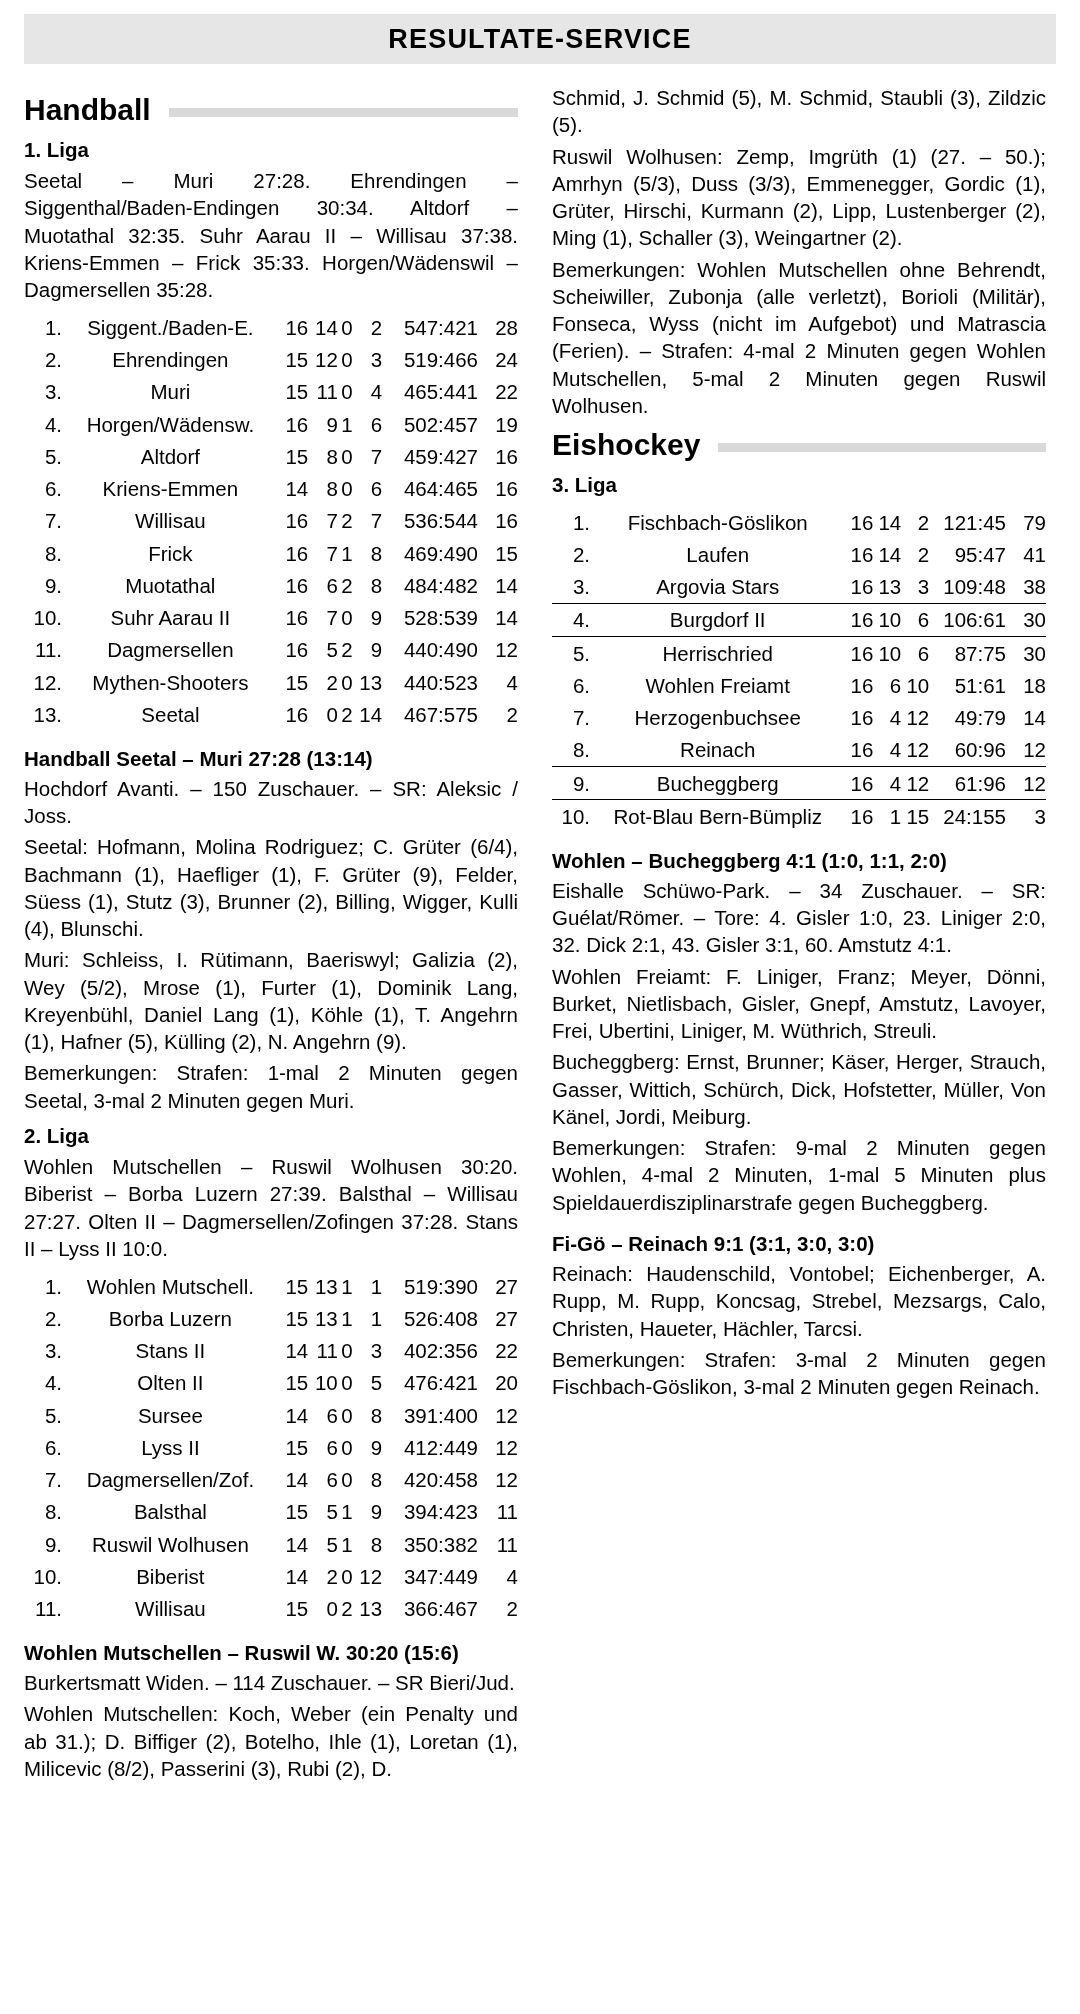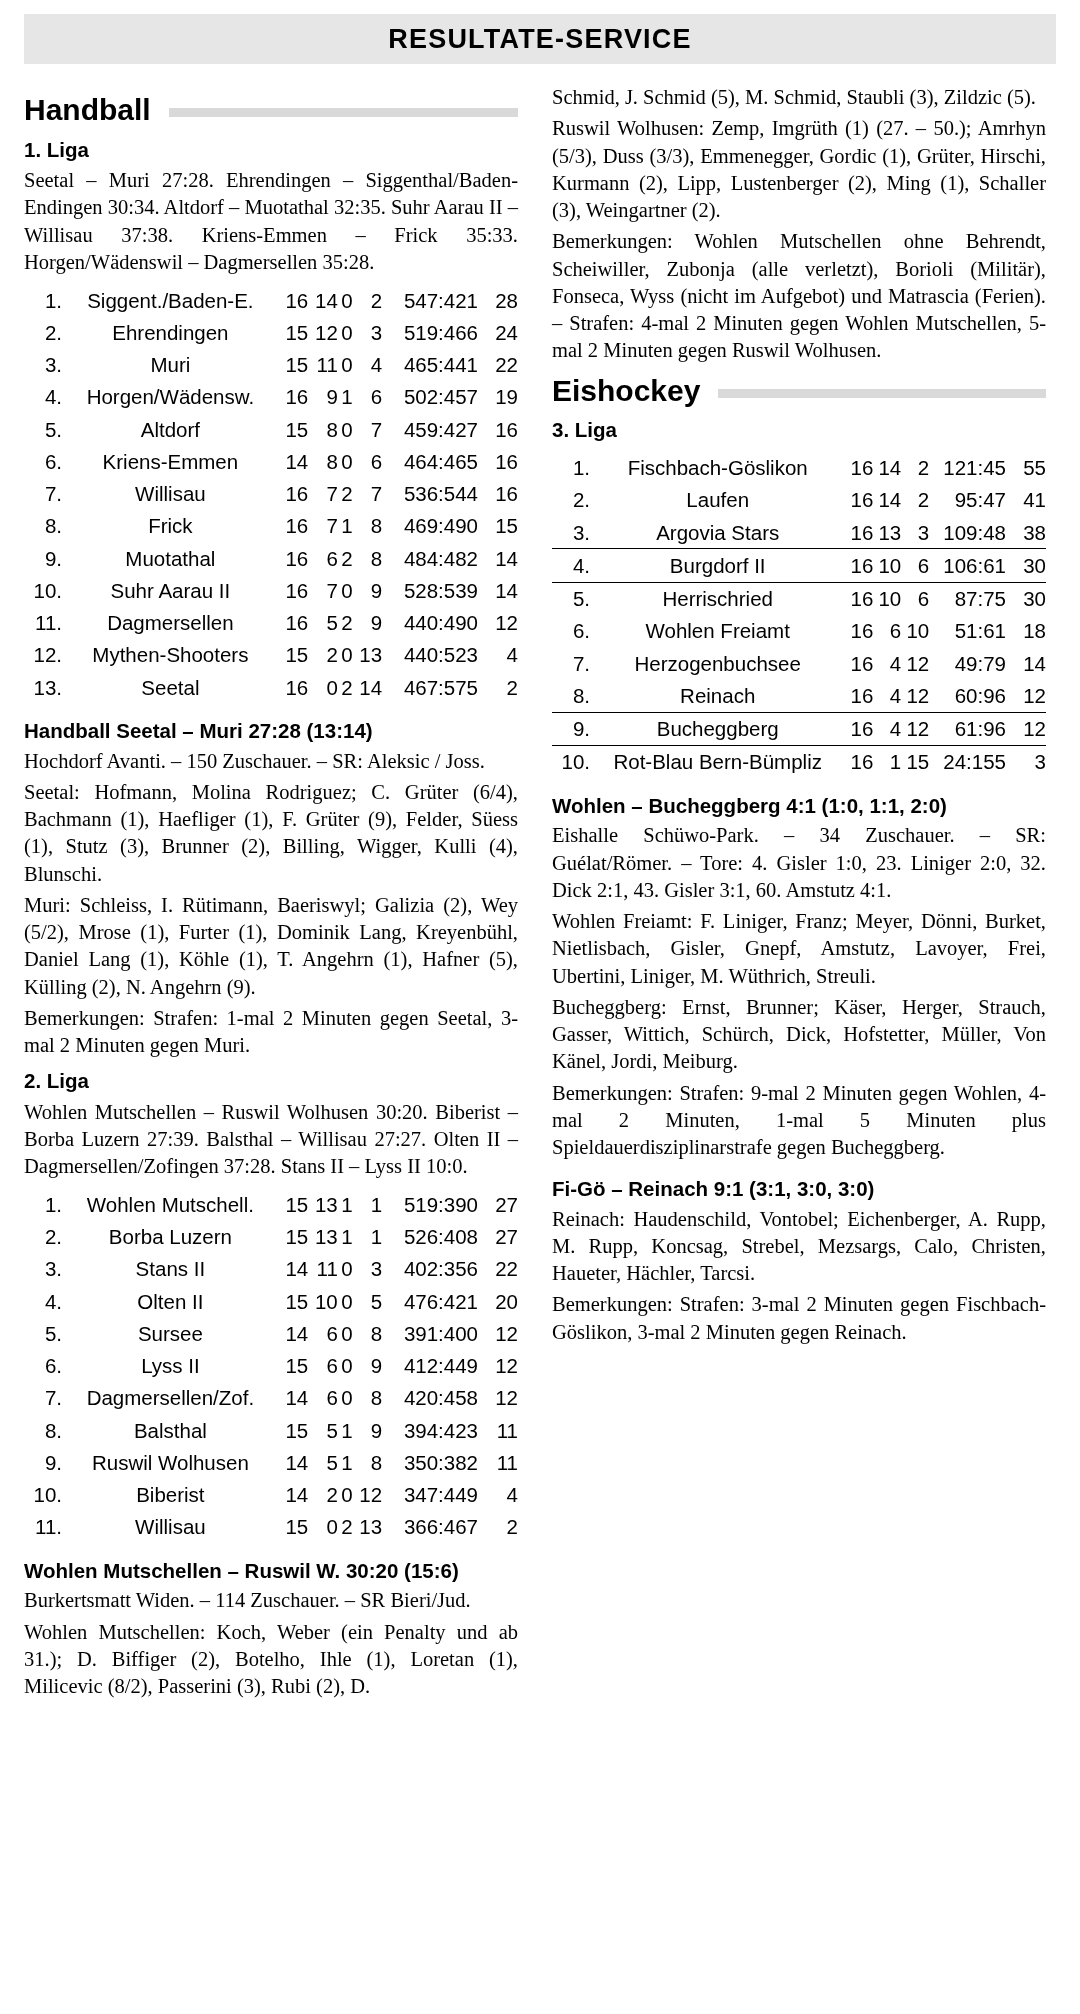--- a/index.html
+++ b/index.html
@@ -59,21 +59,20 @@
   }
   .liga {
     font-weight: bold;
     font-size: 20.5px;
     margin: 6px 0 4px 0;
   }
   .para {
     text-align: justify;
     margin: 0 0 4px 0;
     hyphens: auto;
-    font-family: Liberation Serif, serif;
   }
   table.standings {
     width: 100%;
     border-collapse: collapse;
     font-size: 20.5px;
     margin: 8px 0 6px 0;
   }
   table.standings td {
     padding: 2.5px 0;
     white-space: nowrap;
@@ -402,21 +401,21 @@
 
       <table class="standings">
         <tbody>
             <tr>
               <td class="rank">1.</td>
               <td class="team">Fischbach-Göslikon</td>
               <td class="num">16</td>
               <td class="num">14</td>
               <td class="num">2</td>
               <td class="goals">121:45</td>
-              <td class="pts">55</td>
+              <td class="pts">79</td>
             </tr>
             <tr>
               <td class="rank">2.</td>
               <td class="team">Laufen</td>
               <td class="num">16</td>
               <td class="num">14</td>
               <td class="num">2</td>
               <td class="goals">95:47</td>
               <td class="pts">41</td>
             </tr>

